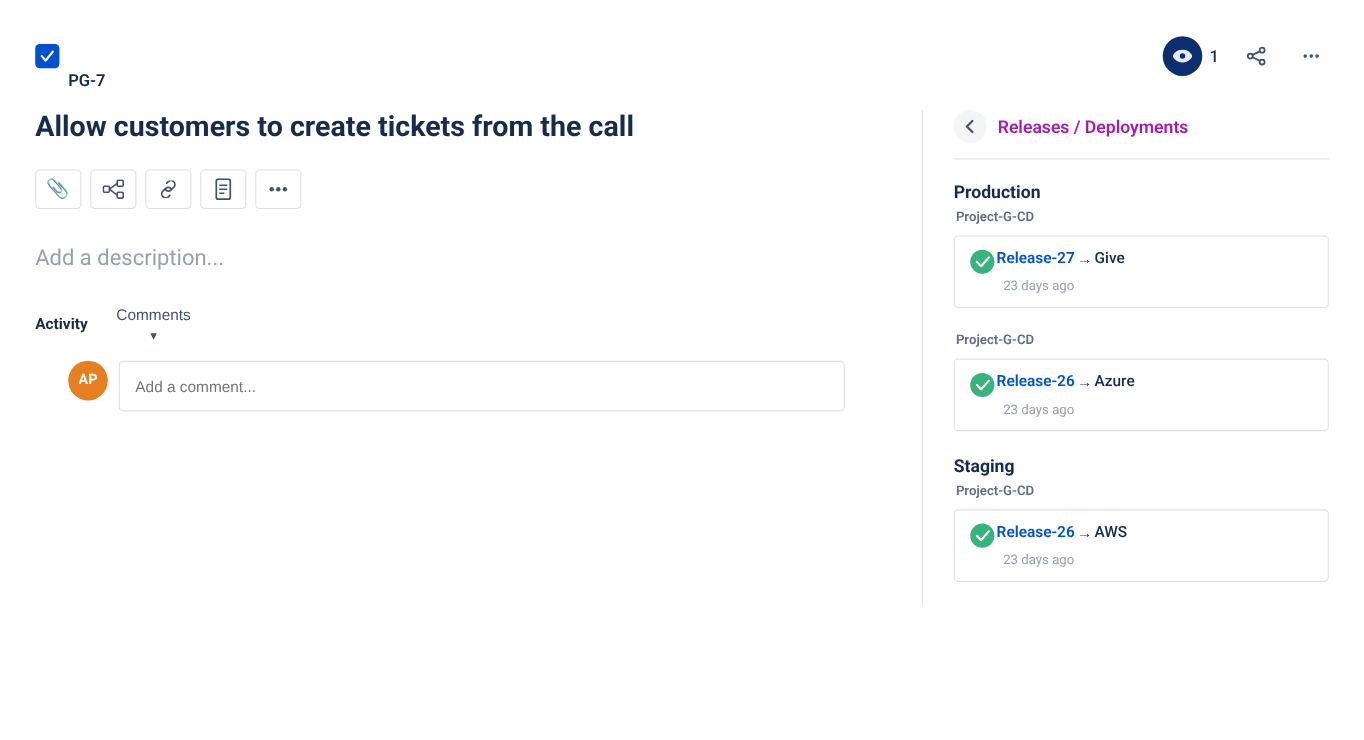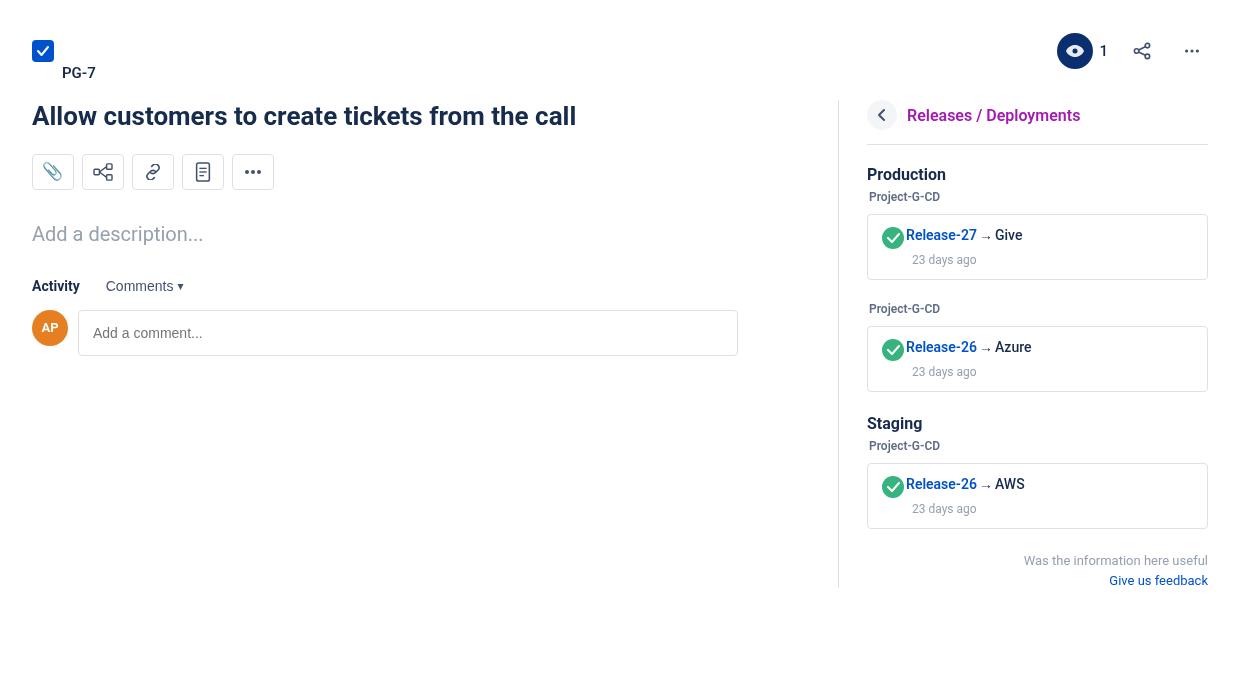--- a/index.html
+++ b/index.html
@@ -143,29 +143,31 @@
     }
     .comments-dropdown {
       display: flex;
       align-items: center;
       gap: 4px;
       cursor: pointer;
       font-size: 14px;
       color: #42526e;
       background: none;
       border: none;
+      flex-direction: column;
     }
     .chevron-down {
       font-size: 12px;
       color: #42526e;
     }
     .comment-row {
       display: flex;
       align-items: flex-start;
       gap: 10px;
+      justify-content: center;
     }
     .avatar {
       width: 36px;
       height: 36px;
       border-radius: 50%;
       background: #e67e22;
       color: white;
       display: flex;
       align-items: center;
       justify-content: center;
@@ -451,19 +453,15 @@
               </svg>
             </div>
             <a class="release-link">Release-26</a>
             <span class="arrow-text">→</span>
             <span class="target-name">AWS</span>
           </div>
           <div class="timestamp">23 days ago</div>
         </div>
       </div>
 
-      <div class="feedback-section">
-        <div class="feedback-text">Was the information here useful</div>
-        <a class="feedback-link">Give us feedback</a>
-      </div>
     </div>
   </div>
 </div>
 
 </body></html>

